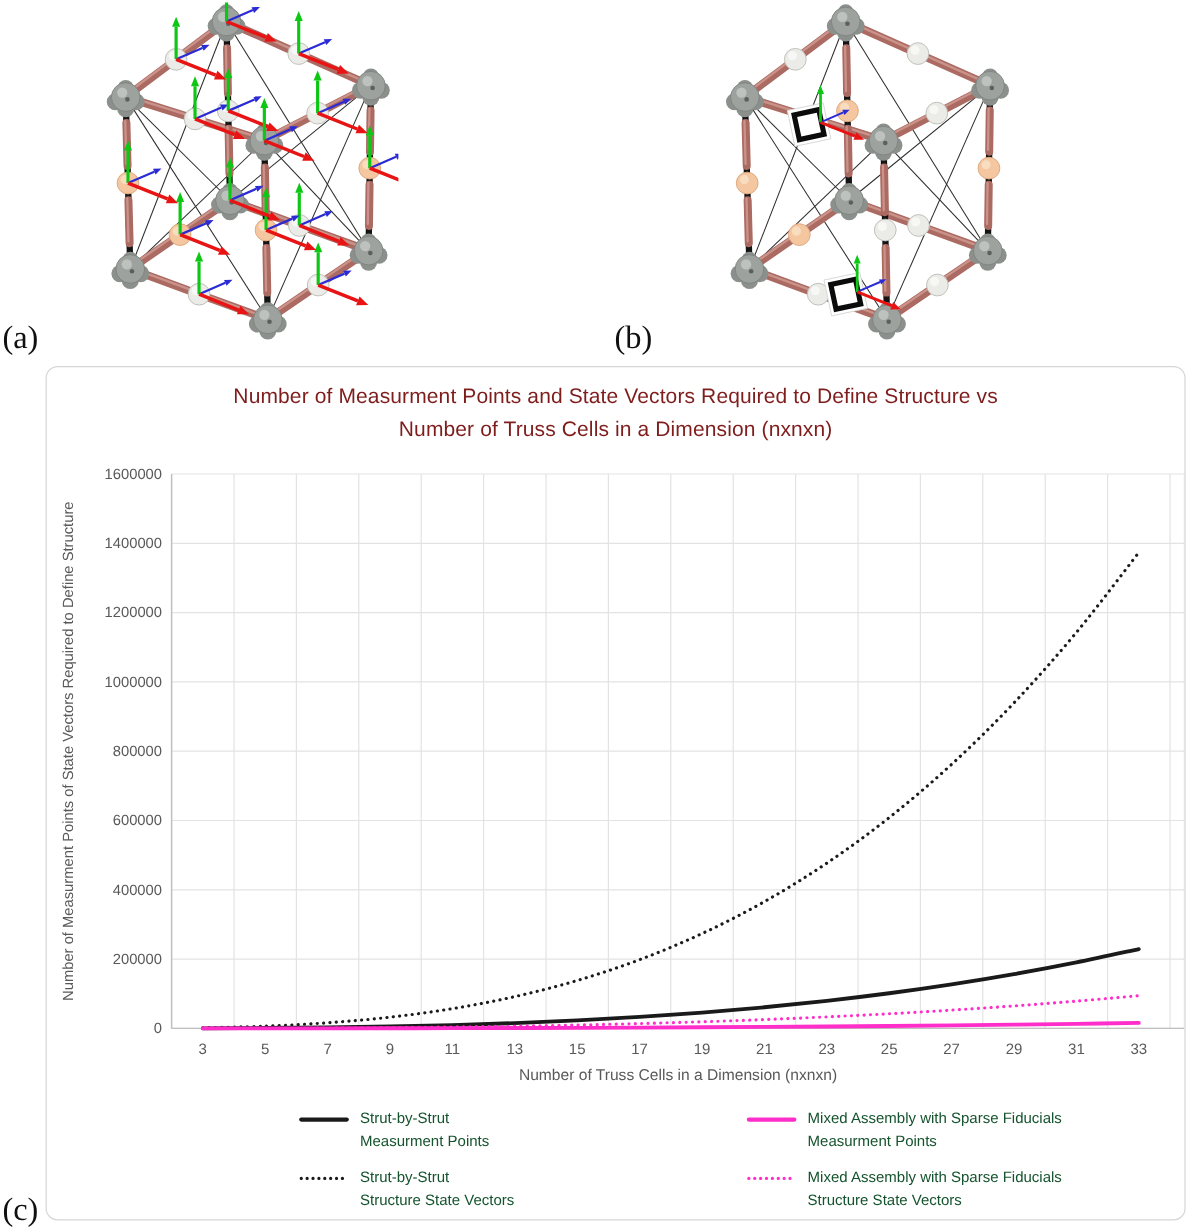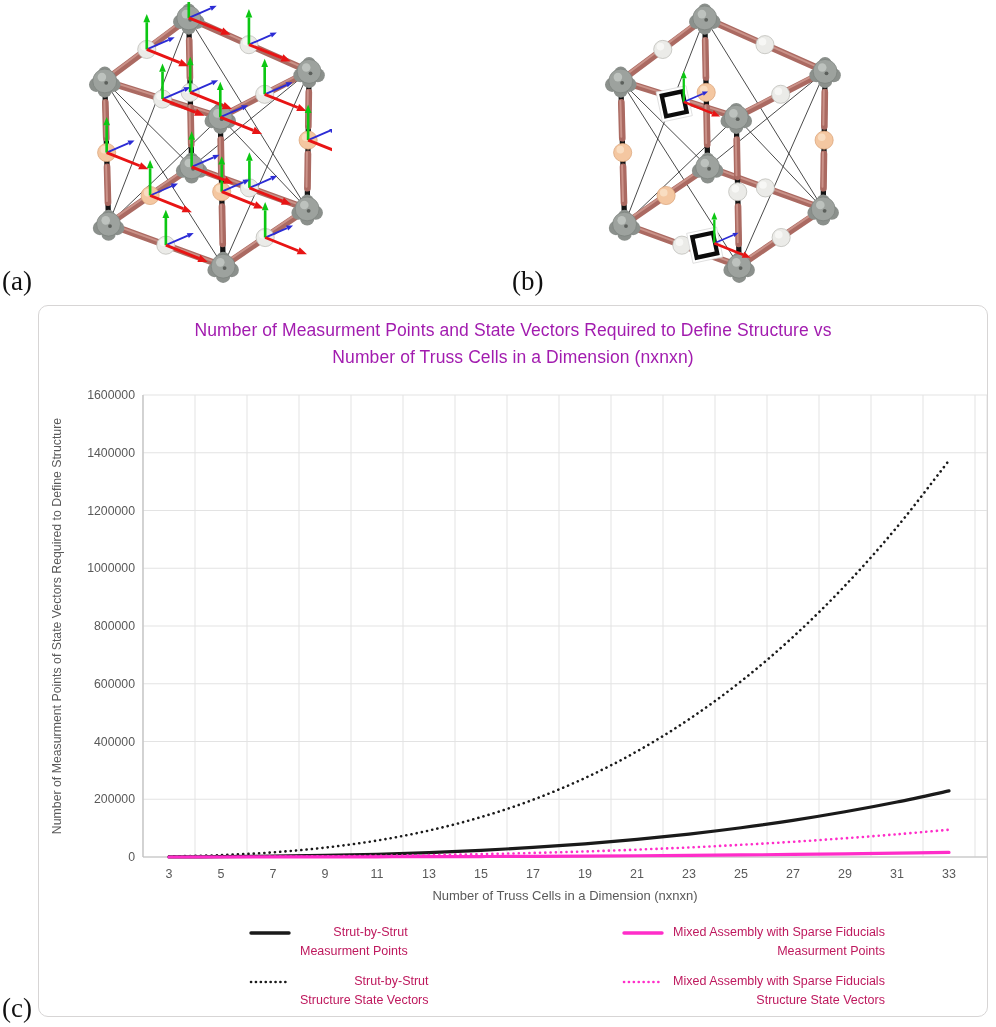--- a/index.html
+++ b/index.html
@@ -17,26 +17,26 @@
   svg.truss{position:absolute;}
   #truss-a{left:36px;top:2px;width:296px;height:282px;}
   #truss-b{left:552px;top:2px;width:296px;height:282px;}
   .chart-panel{
     position:absolute;left:38px;top:305px;width:950px;height:712px;
     border:1.3px solid #d7d5d5;border-radius:10px;box-sizing:border-box;
     background:#ffffff;
   }
   .chart-title{
     position:absolute;left:0;right:0;top:11px;text-align:center;
-    font-size:17.5px;color:#a21caf;line-height:27px;letter-spacing:0.1px;
+    font-size:17.5px;color:#7f1d1d;line-height:27px;letter-spacing:0.1px;
   }
   #chart-svg{position:absolute;left:0;top:0;width:948px;height:710px;}
   .legend-item{
     position:absolute;display:flex;gap:9px;align-items:flex-start;
-    font-size:12.5px;color:#be185d;line-height:19px;text-align:right;
+    font-size:12.5px;color:#14532d;line-height:19px;
   }
   .legend-item svg{margin-top:4px;flex:none;}
   .legend-lines span{display:block;}
   #legend-0{left:210px;top:617px;}
   #legend-1{left:210px;top:666px;}
   #legend-2{left:583px;top:617px;}
   #legend-3{left:583px;top:666px;}
 </style>
 </head>
 <body>

